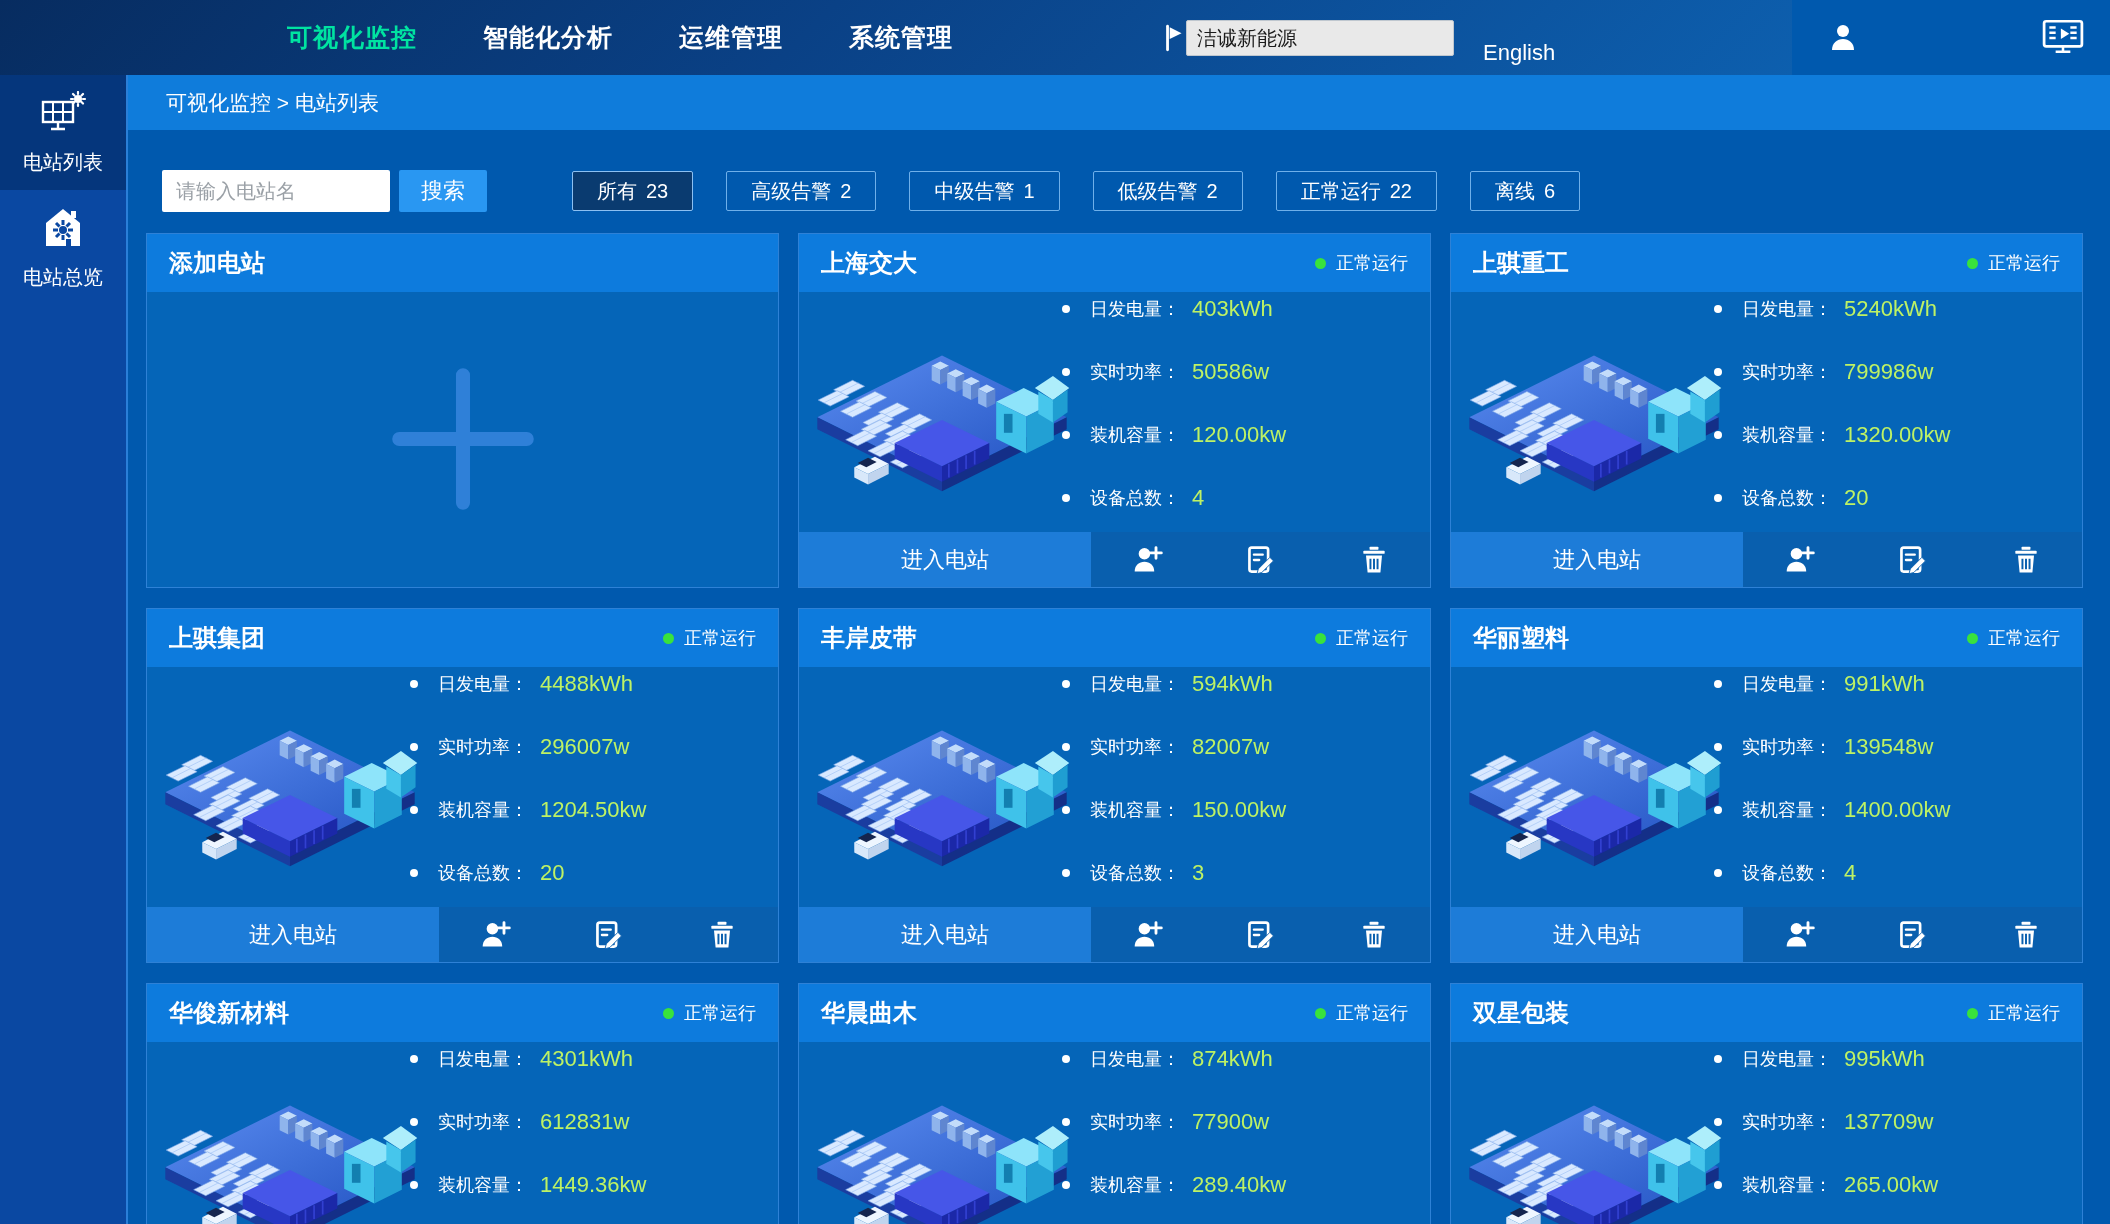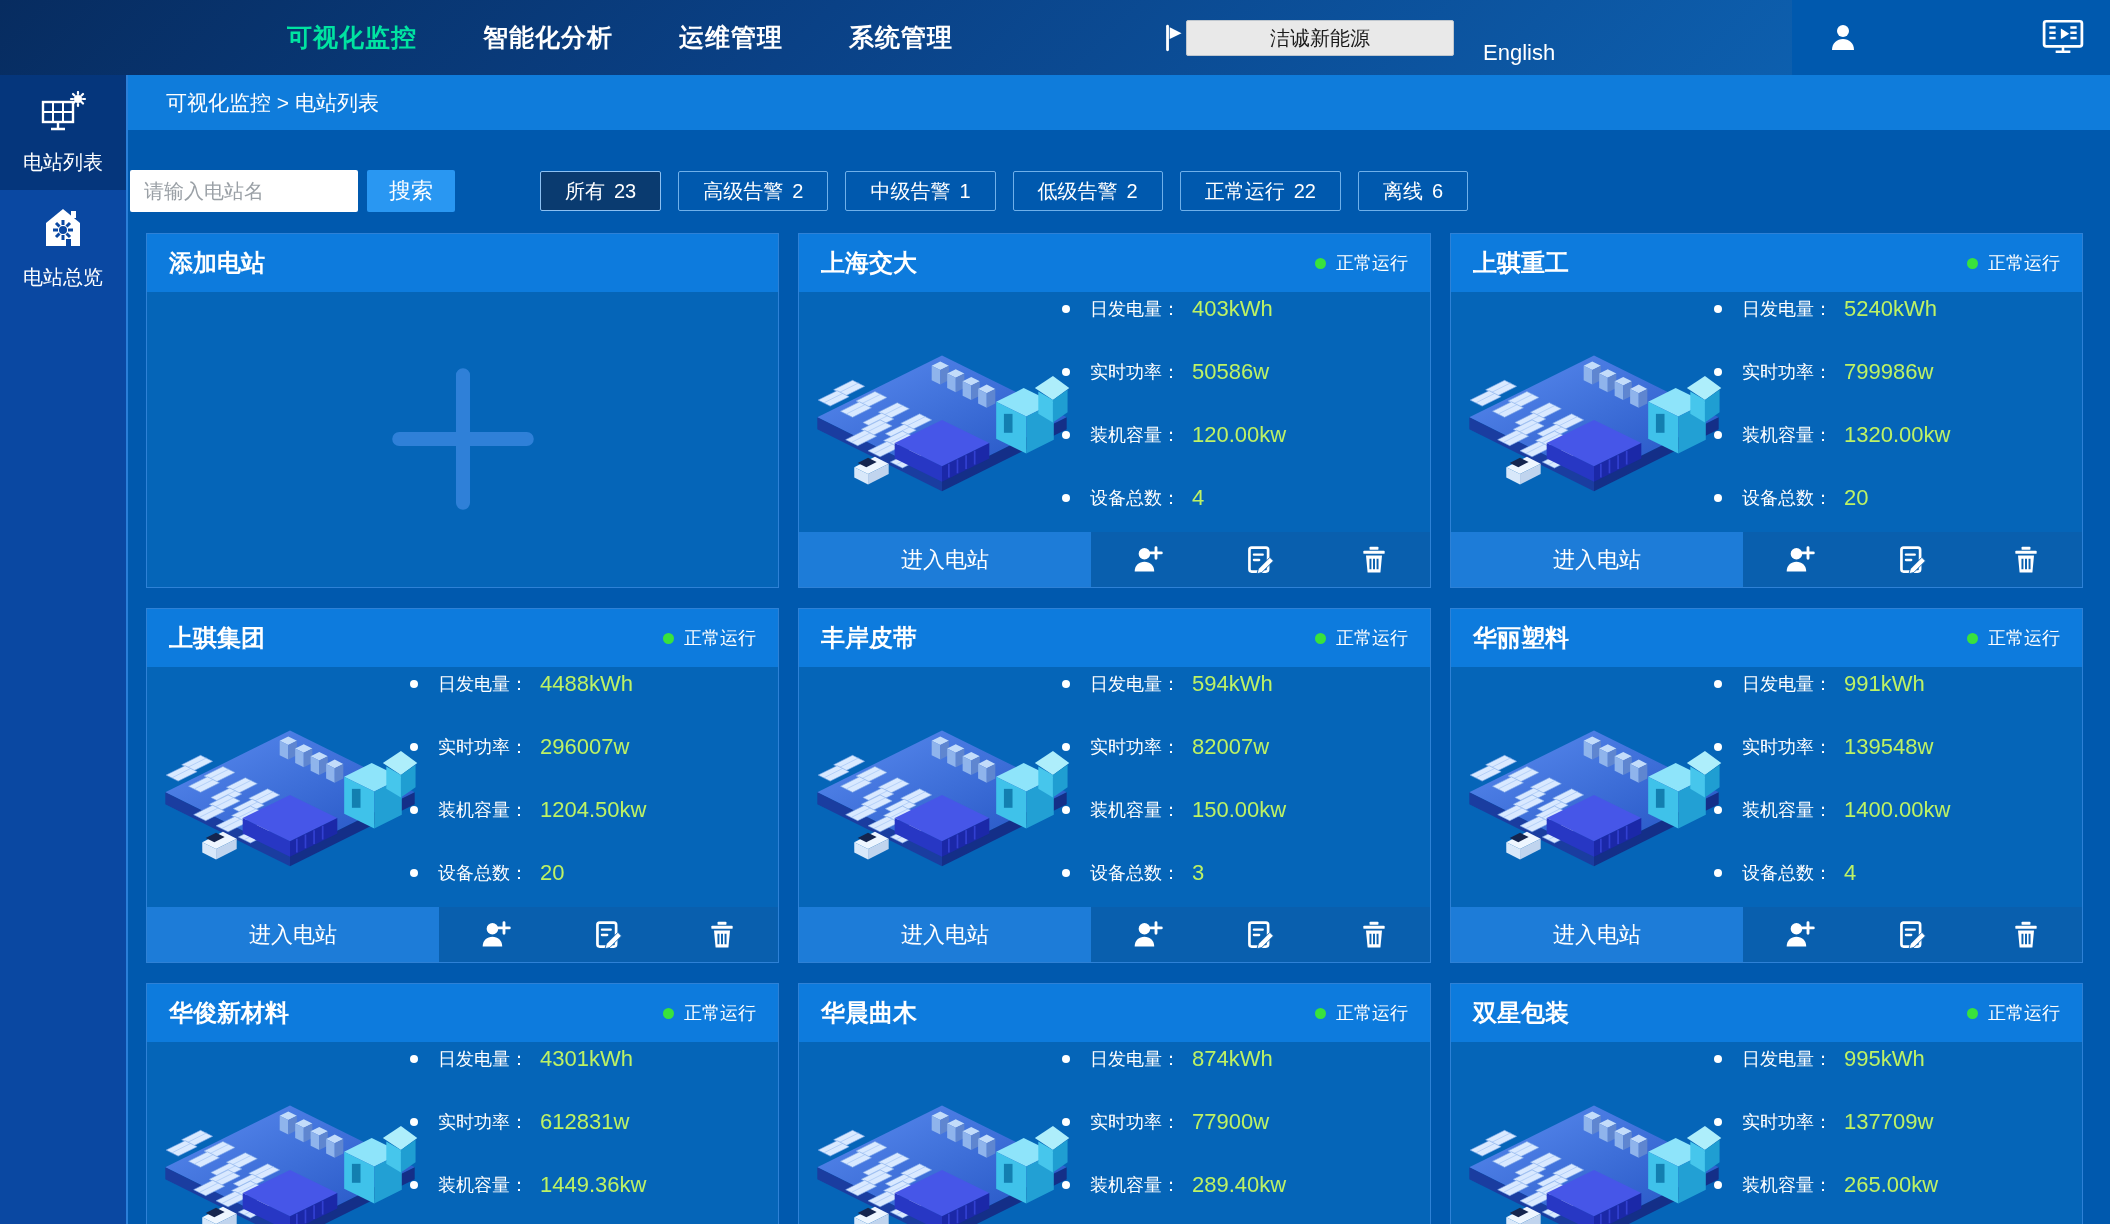--- a/index.html
+++ b/index.html
@@ -16,21 +16,20 @@
   }
   .nav{position:absolute;left:287px;top:0;height:75px;display:flex;align-items:center;gap:66px;}
   .nav-item{font-size:25px;font-weight:bold;color:#fff;letter-spacing:1px;cursor:pointer;white-space:nowrap;}
   .nav-item.active{color:#00e3a1;}
   .flag-wrap{position:absolute;left:1163px;top:24px;width:22px;height:28px;}
   .org-input{
     position:absolute;left:1186px;top:20px;width:268px;height:36px;
     background:#e9e9e9;border:1px solid #bfc7cf;border-radius:2px;
     font-size:20px;color:#1b1b1b;padding:0 10px;box-sizing:border-box;outline:none;
     font-family:Liberation Mono, monospace;
-    text-align:center;
   }
   .lang{position:absolute;left:1483px;top:40px;font-size:22px;color:#fff;cursor:pointer;}
   .user-wrap{position:absolute;left:1828px;top:22px;width:30px;height:30px;cursor:pointer;}
   .screen-wrap{position:absolute;left:2042px;top:18px;width:42px;height:38px;cursor:pointer;}
   
   .sidebar{
     position:absolute;left:0;top:75px;width:128px;height:1149px;
     background:#0a48a2;border-right:2px solid #2a7fd8;box-sizing:border-box;z-index:4;
   }
   .side-item{
@@ -40,32 +39,32 @@
   .side-item.active{background:#05367c;}
   .side-item .lbl{font-size:20px;color:#fff;}
   
   .crumbbar{
     position:absolute;left:118px;top:75px;width:1992px;height:55px;
     background:#0f7cdb;display:flex;align-items:center;z-index:3;
   }
   .crumbbar .crumb{font-size:21px;color:#fff;margin-left:48px;}
   
   .content{position:absolute;left:118px;top:130px;width:1992px;height:1094px;background:#0059ae;}
-  .toolrow{position:absolute;left:12px;top:40px;display:flex;align-items:center;}
+  .toolrow{position:absolute;left:44px;top:40px;display:flex;align-items:center;}
   .name-input{
     width:228px;height:42px;background:#fff;border:none;border-radius:2px;
     font-size:20px;color:#333;padding:0 14px;box-sizing:border-box;outline:none;
     font-family:"Liberation Sans","DejaVu Sans",sans-serif;
   }
   .name-input::placeholder{color:#9aa0a6;}
   .search-btn{
     width:88px;height:42px;margin-left:9px;background:#2997f2;border:none;border-radius:2px;
     color:#fff;font-size:22px;cursor:pointer;font-family:inherit;
   }
-  .filters{display:flex;gap:17px;margin-left:85px;}
+  .filters{display:flex;gap:33px;margin-left:85px;}
   .filter-btn{
     height:40px;padding:0 24px;display:flex;align-items:center;gap:9px;
     background:transparent;border:1px solid #6fb0ea;border-radius:2px;
     color:#fff;font-size:20px;cursor:pointer;font-family:inherit;white-space:nowrap;
   }
   .filter-btn.active{background:#0a3b70;border-color:#8cc0f2;}
   
   .grid{
     position:absolute;left:28px;top:103px;
     display:grid;grid-template-columns:repeat(3,637px);gap:20px 15px;

